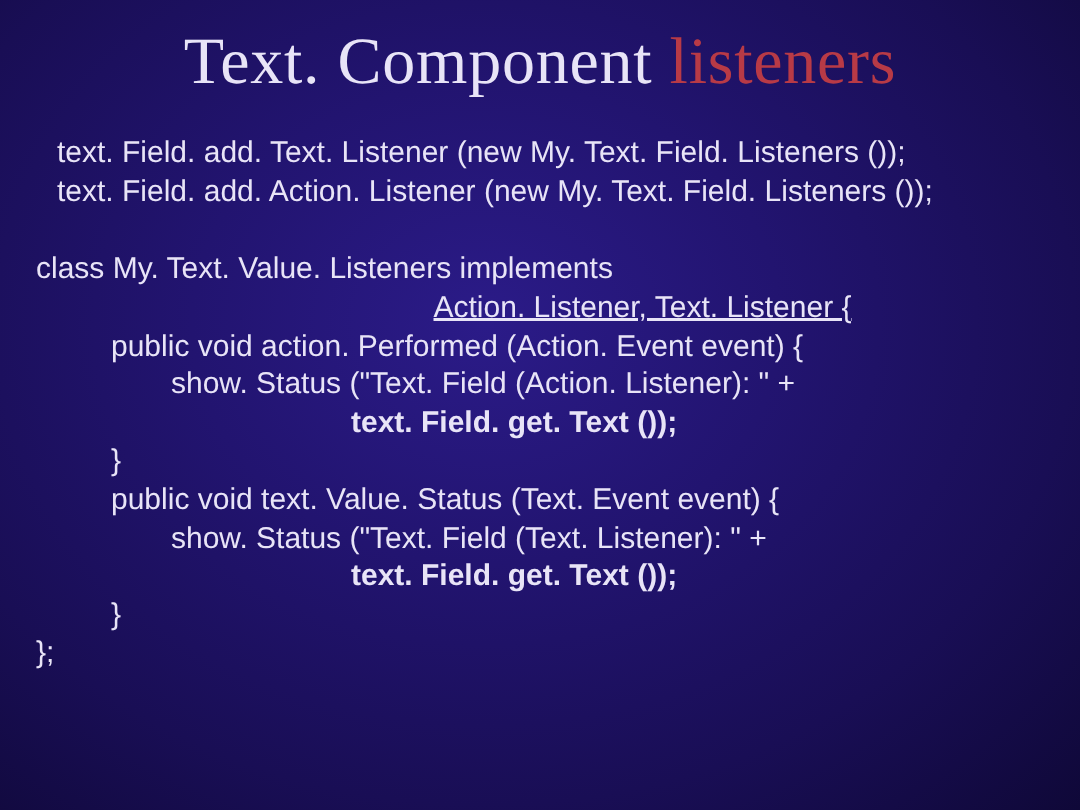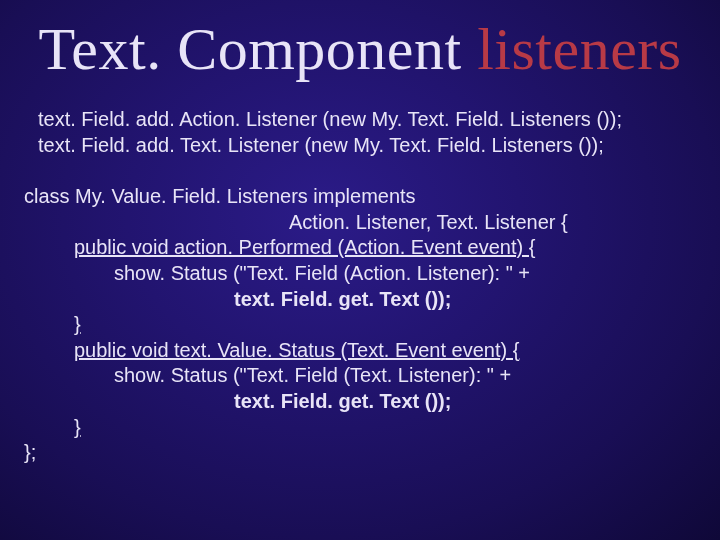--- a/index.html
+++ b/index.html
@@ -15,21 +15,21 @@
     color: #e8e4f7;
   }
   .slide {
     width: 100%;
     height: 100%;
     box-sizing: border-box;
     padding: 18px 0 0 0;
   }
   .title {
     text-align: center;
-    font-size: 60px;
+    font-size: 44px;
     line-height: 1.05;
     margin: 0 0 26px 0;
     font-family: "Times New Roman", Times, serif;
     font-weight: normal;
     letter-spacing: 0.5px;
   }
   .title .w1 {
     color: #e8e4f7;
   }
   .title .w2 {
@@ -43,42 +43,42 @@
     color: #e8e4f7;
     white-space: nowrap;
   }
   .block1 {
     margin-bottom: 26px;
   }
   .block2 {
     margin-left: 24px;
   }
   .line { display:block; }
-  .ind1 { padding-left: 50px; text-decoration: underline; }
+  .ind1 { padding-left: 50px; }
   .ind2 { padding-left: 90px; }
   .ind3 { padding-left: 210px; font-weight: bold; }
-  .ind4 { padding-left: 265px; }
+  .ind4 { padding-left: 265px; text-decoration: underline; }
 </style>
 </head>
 <body>
 
 <div class="slide">
 
   <h1 class="title">
     <span class="w1">Text. Component</span>
     <span class="w2">listeners</span>
   </h1>
 
   <div class="code-block block1">
+    <span class="line">text. Field. add. Text. Listener (new My. Text. Field. Listeners ());</span>
     <span class="line">text. Field. add. Action. Listener (new My. Text. Field. Listeners ());</span>
-    <span class="line">text. Field. add. Text. Listener (new My. Text. Field. Listeners ());</span>
   </div>
 
   <div class="code-block block2">
-    <span class="line">class My. Value. Field. Listeners implements</span>
+    <span class="line">class My. Text. Value. Listeners implements</span>
     <span class="line ind4">Action. Listener, Text. Listener {</span>
     <span class="line ind1">public void action. Performed (Action. Event event) {</span>
     <span class="line ind2">show. Status ("Text. Field (Action. Listener): " +</span>
     <span class="line ind3">text. Field. get. Text ());</span>
     <span class="line ind1">}</span>
     <span class="line ind1">public void text. Value. Status (Text. Event event) {</span>
     <span class="line ind2">show. Status ("Text. Field (Text. Listener): " +</span>
     <span class="line ind3">text. Field. get. Text ());</span>
     <span class="line ind1">}</span>
     <span class="line">};</span>

